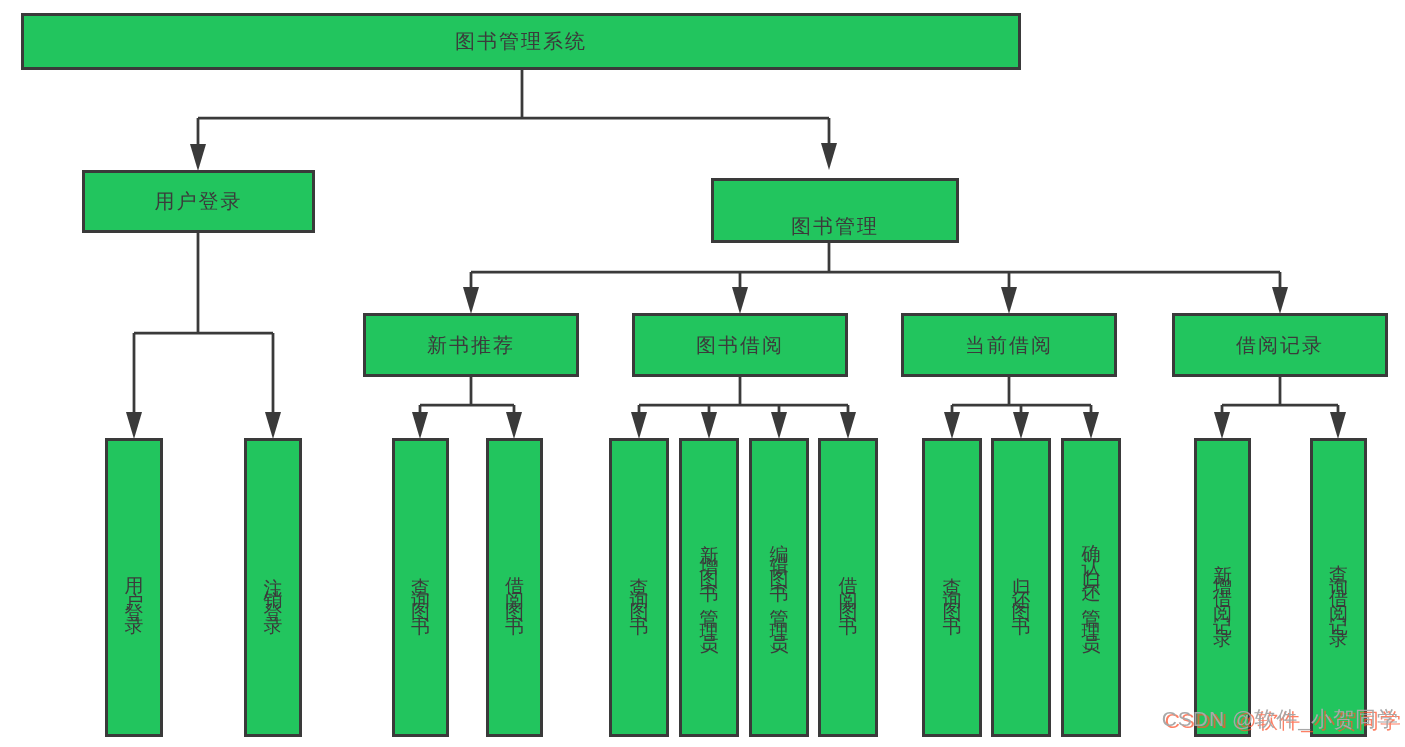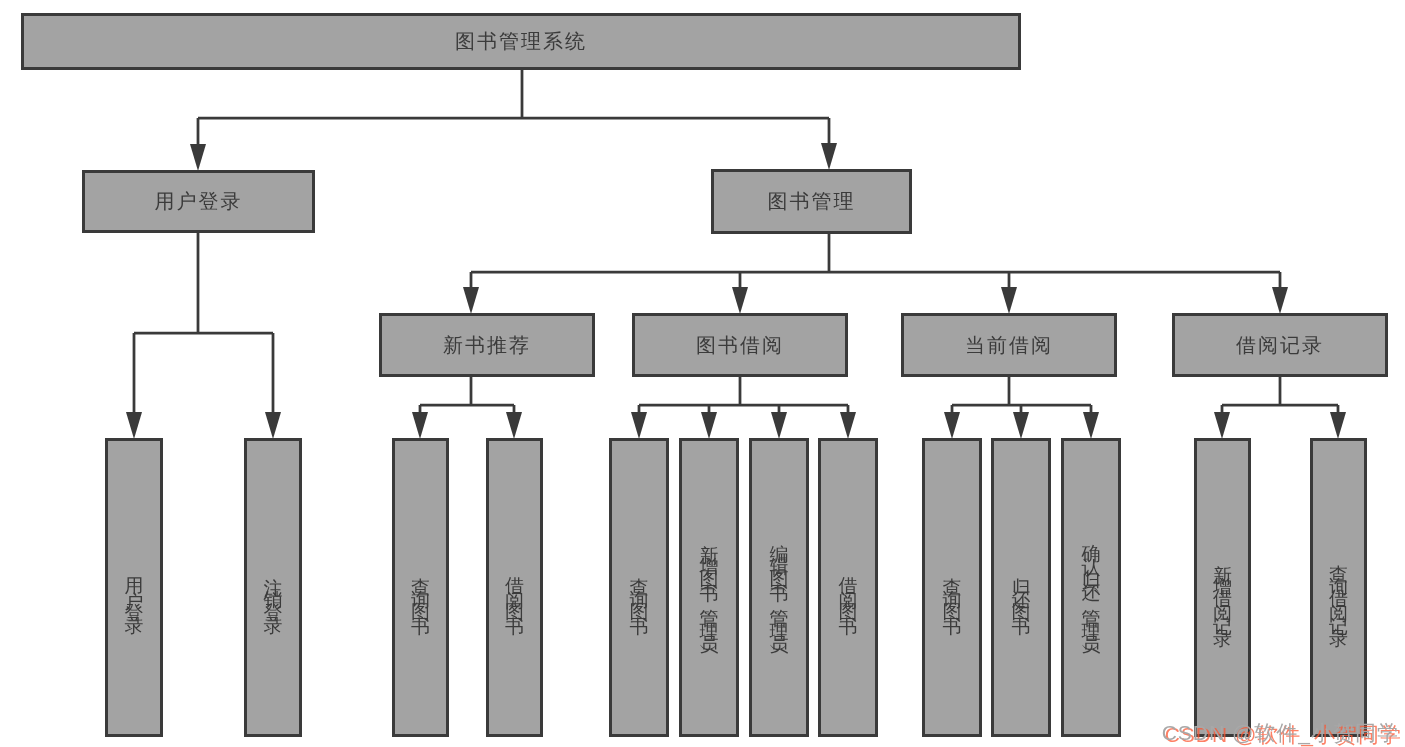--- a/index.html
+++ b/index.html
@@ -4,33 +4,33 @@
 <style>
   html,body{margin:0;padding:0;background:#ffffff;}
   body{
     width:1405px;height:747px;position:relative;overflow:hidden;
     font-family:"Liberation Sans","DejaVu Sans",sans-serif;color:#333333;
   }
   .canvas{position:absolute;left:0;top:0;width:1405px;height:747px;}
   .connectors{position:absolute;left:0;top:0;z-index:1;}
   .box{
     position:absolute;box-sizing:border-box;z-index:2;
-    border:3px solid #3a3a3a;background:#a3a3a3;
+    border:3px solid #3a3a3a;background:#22c55e;
     display:flex;align-items:center;justify-content:center;
     font-size:20px;letter-spacing:2px;color:#3b3b3b;
   }
   .hbox{height:64px;top:313px;}
   .vbox{top:438px;height:299px;border-width:3px;}
   .vtext{
     writing-mode:vertical-rl;text-orientation:mixed;
     font-size:19px;line-height:1.15;letter-spacing:13px;
     white-space:nowrap;
   }
   .watermark{
-    position:absolute;right:6px;bottom:0;z-index:5;
+    position:absolute;right:6px;bottom:14px;z-index:5;
     font-size:21px;letter-spacing:1px;color:#a8a8a8;
     text-shadow:3px 2px 0 rgba(252,85,49,0.75);
   }
 </style>
 </head>
 <body>
 
 <div class="canvas">
 
   <svg class="connectors" width="1405" height="747" viewBox="0 0 1405 747">
@@ -76,25 +76,25 @@
     </g>
   </svg>
 
   <div class="box" style="left:21px;top:13px;width:1000px;height:57px;">
     <span>图书管理系统</span>
   </div>
 
   <div class="box" style="left:82px;top:170px;width:233px;height:63px;">
     <span>用户登录</span>
   </div>
-  <div class="box" style="left:711px;top:169px;width:201px;height:65px;">
+  <div class="box" style="left:711px;top:178px;width:248px;height:65px;align-items:flex-end;">
     <span>图书管理</span>
   </div>
 
-  <div class="box hbox" style="left:363px;width:216px;margin-left:16px;">
+  <div class="box hbox" style="left:363px;width:216px;">
     <span>新书推荐</span>
   </div>
   <div class="box hbox" style="left:901px;width:216px;">
     <span>当前借阅</span>
   </div>
   <div class="box hbox" style="left:632px;width:216px;">
     <span>图书借阅</span>
   </div>
   <div class="box hbox" style="left:1172px;width:216px;text-align:center;">
     <span>借阅记录</span>

